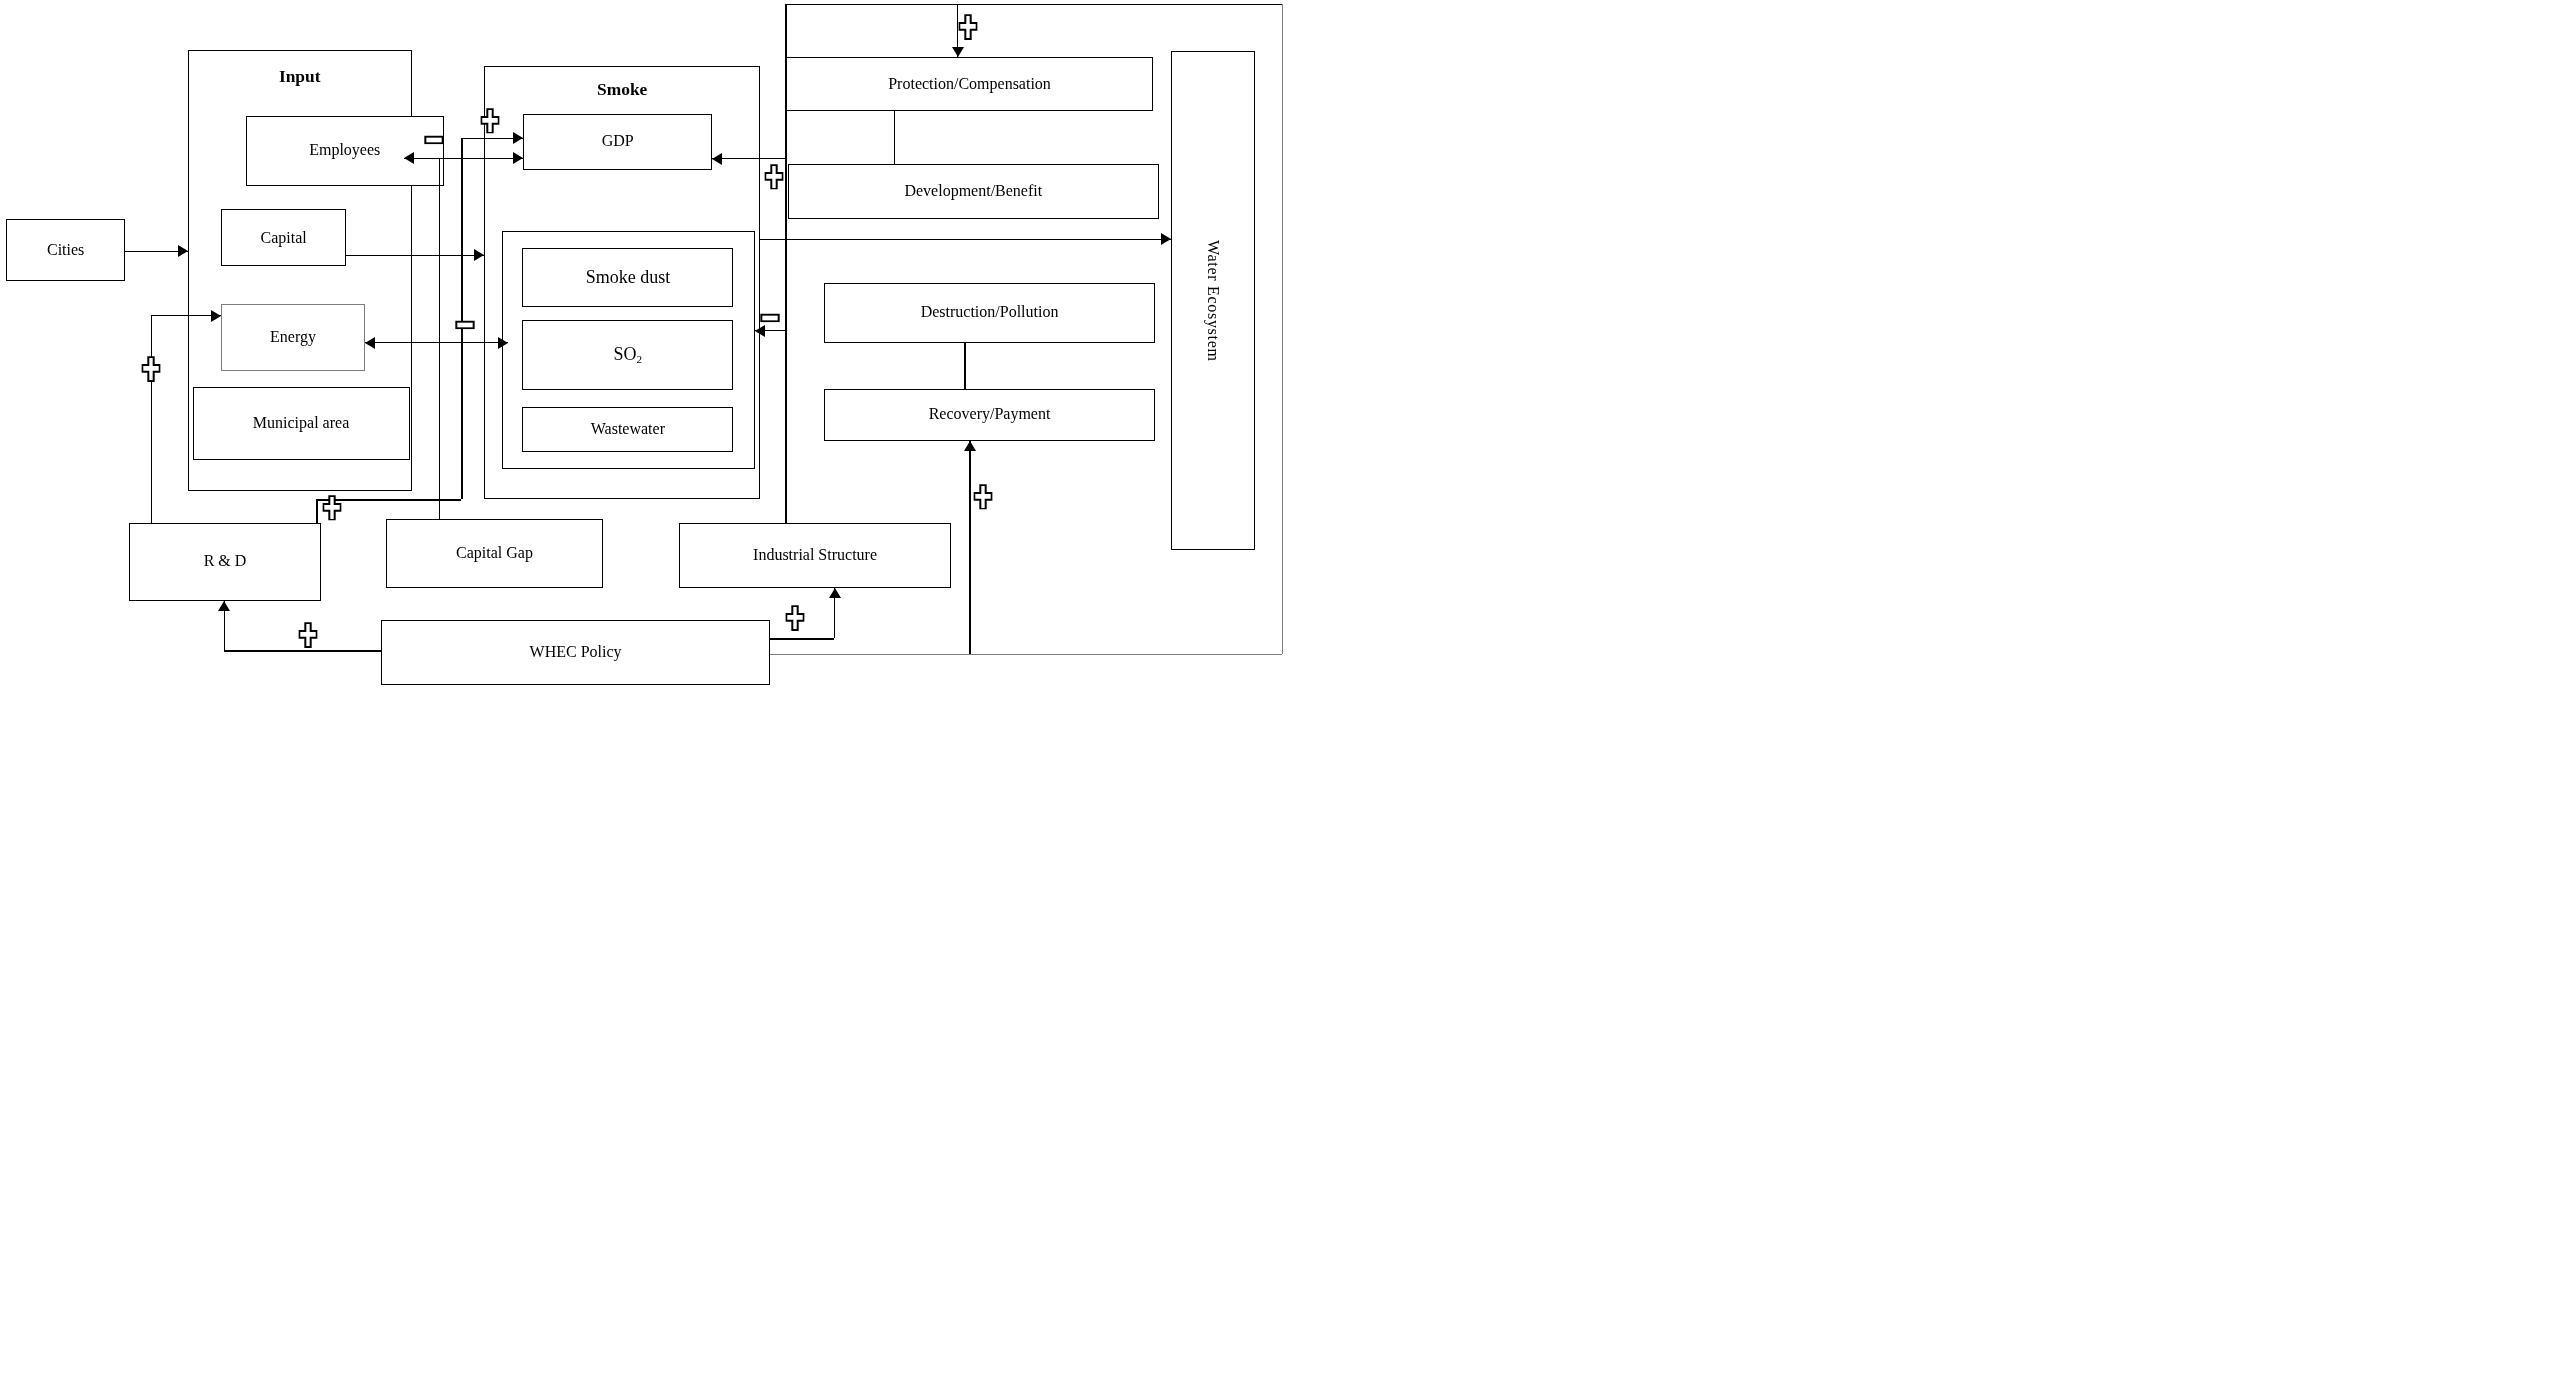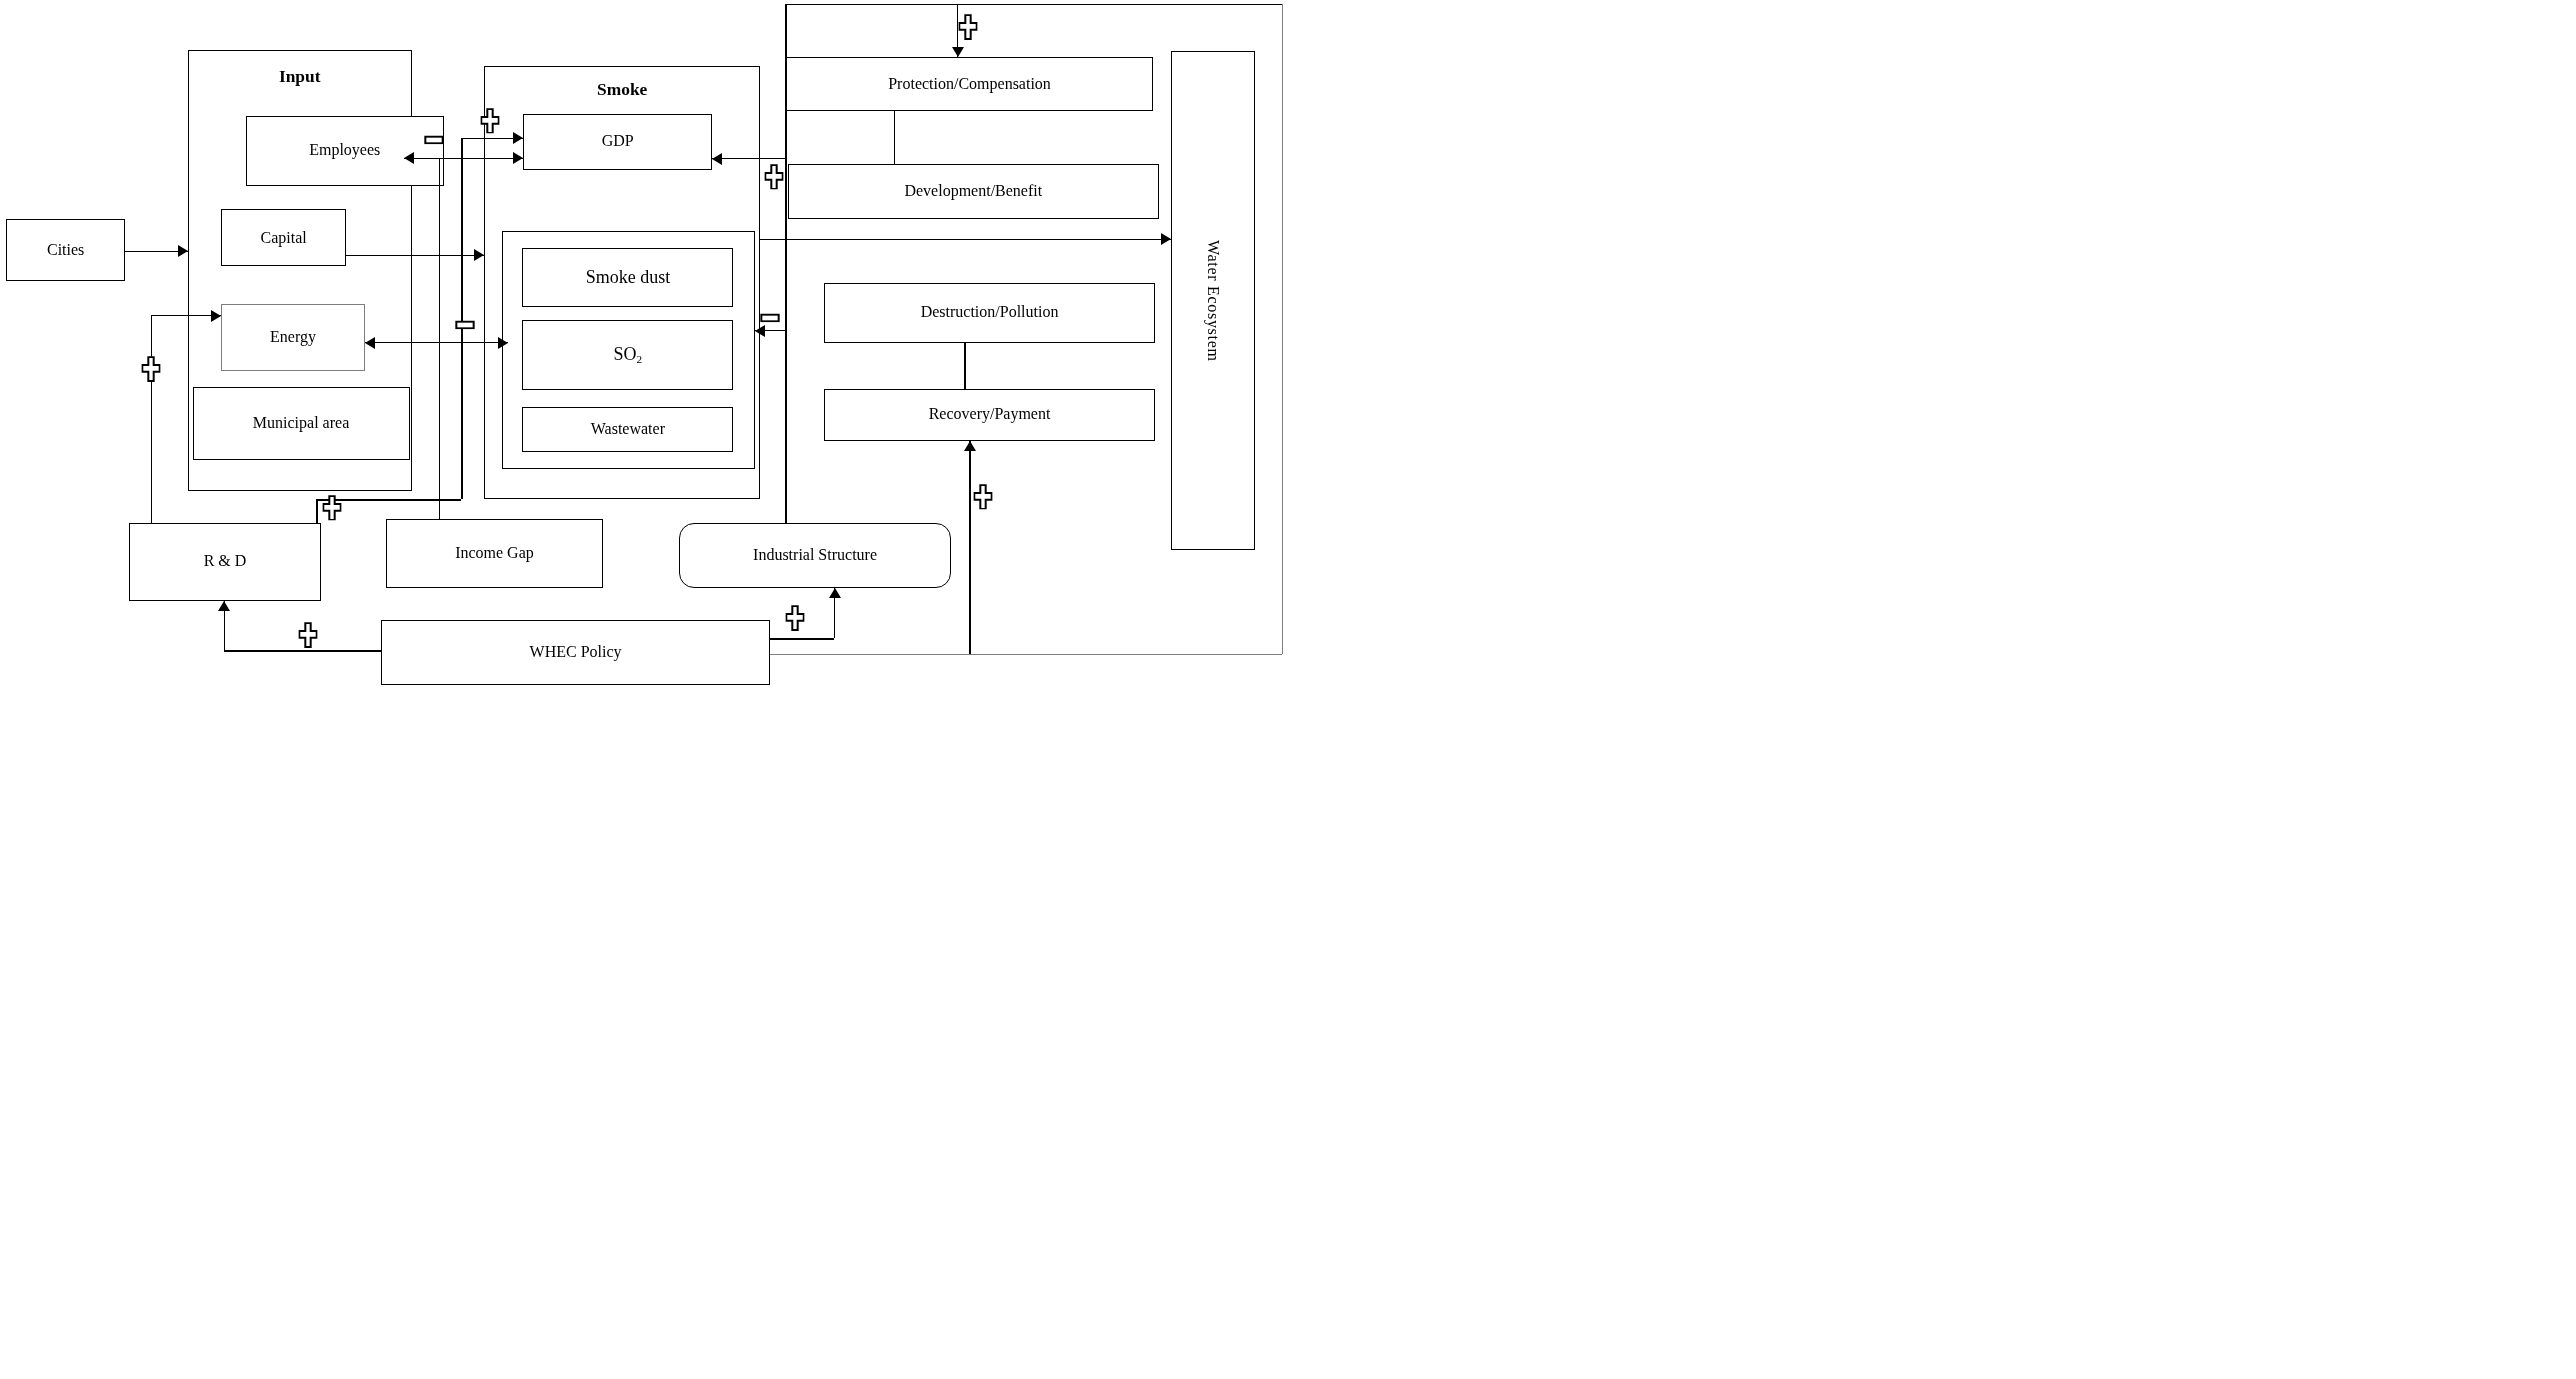--- a/index.html
+++ b/index.html
@@ -106,23 +106,23 @@
   </div>
 
   <div class="box" style="left:90.90%;top:7.43%;width:6.53%;height:72.22%;">
     <span class="vtext">Water Ecosystem</span>
   </div>
 
   <div class="box" style="left:9.98%;top:75.77%;width:14.98%;height:11.27%;">
     <span>R &amp; D</span>
   </div>
   <div class="box" style="left:29.98%;top:75.28%;width:16.82%;height:9.96%;">
-    <span>Income Gap</span>
-  </div>
-  <div class="box" style="left:52.70%;top:75.81%;width:21.16%;height:9.42%;border-radius:15px;">
+    <span>Capital Gap</span>
+  </div>
+  <div class="box" style="left:52.70%;top:75.81%;width:21.16%;height:9.42%;">
     <span>Industrial Structure</span>
   </div>
   <div class="box" style="left:29.59%;top:89.80%;width:30.19%;height:9.42%;">
     <span>WHEC Policy</span>
   </div>
 
   <div class="hline" style="left:9.73%;top:36.33%;width:4.84%;"></div>
   <div class="ah right" style="left:14.56%;top:36.43%;"></div>
 
   <div class="hline" style="left:31.33%;top:22.83%;width:9.31%;"></div>

